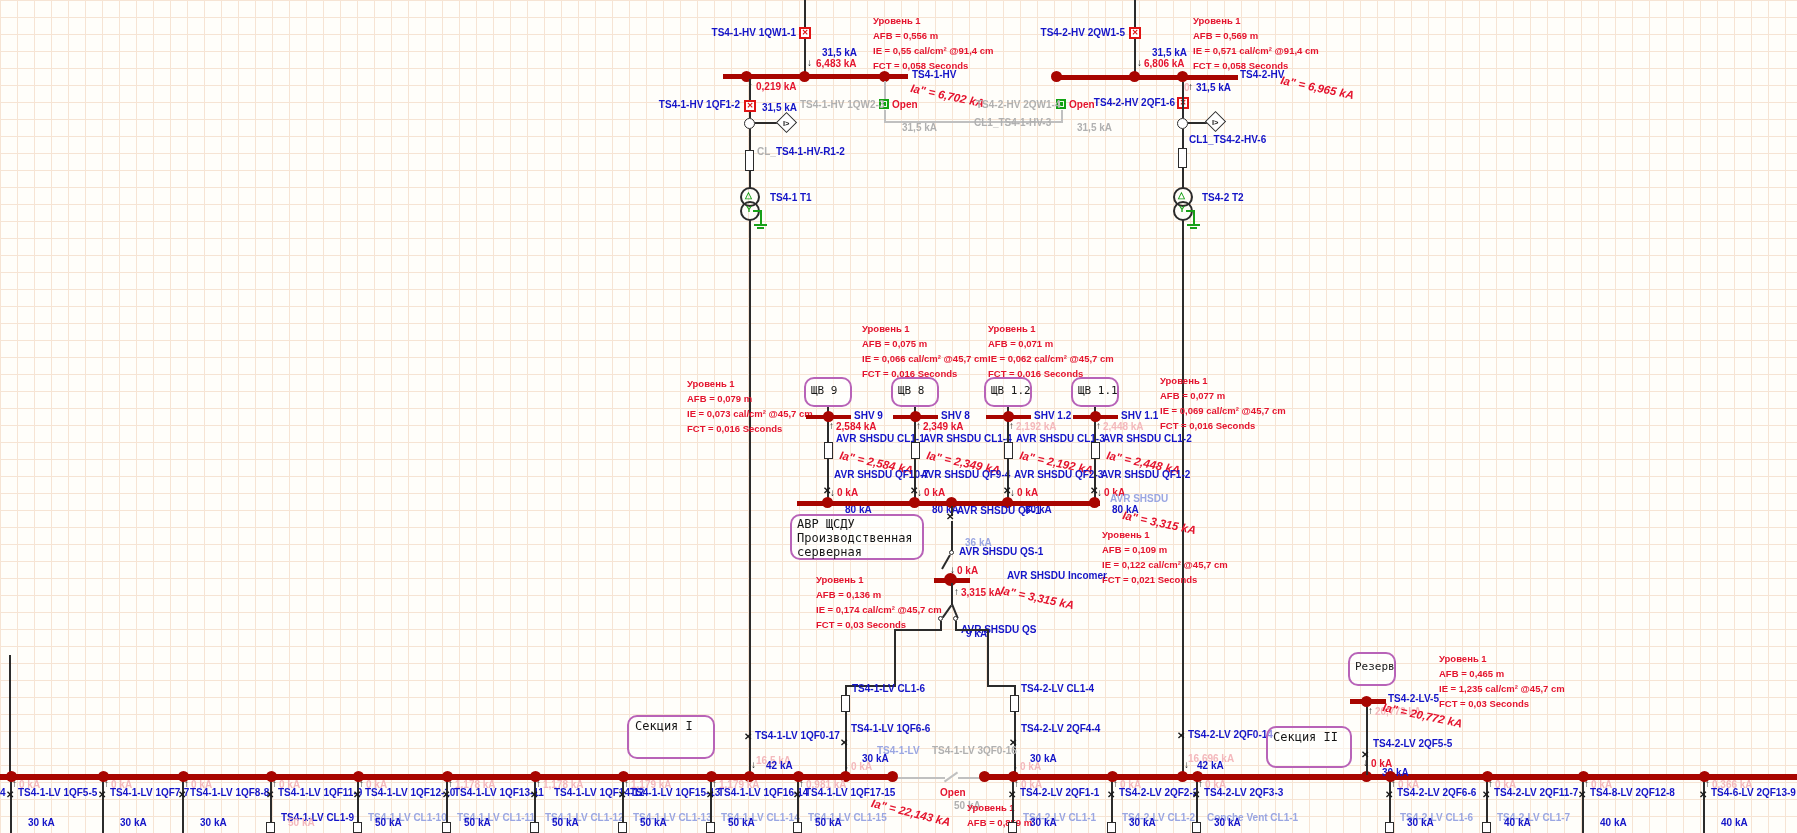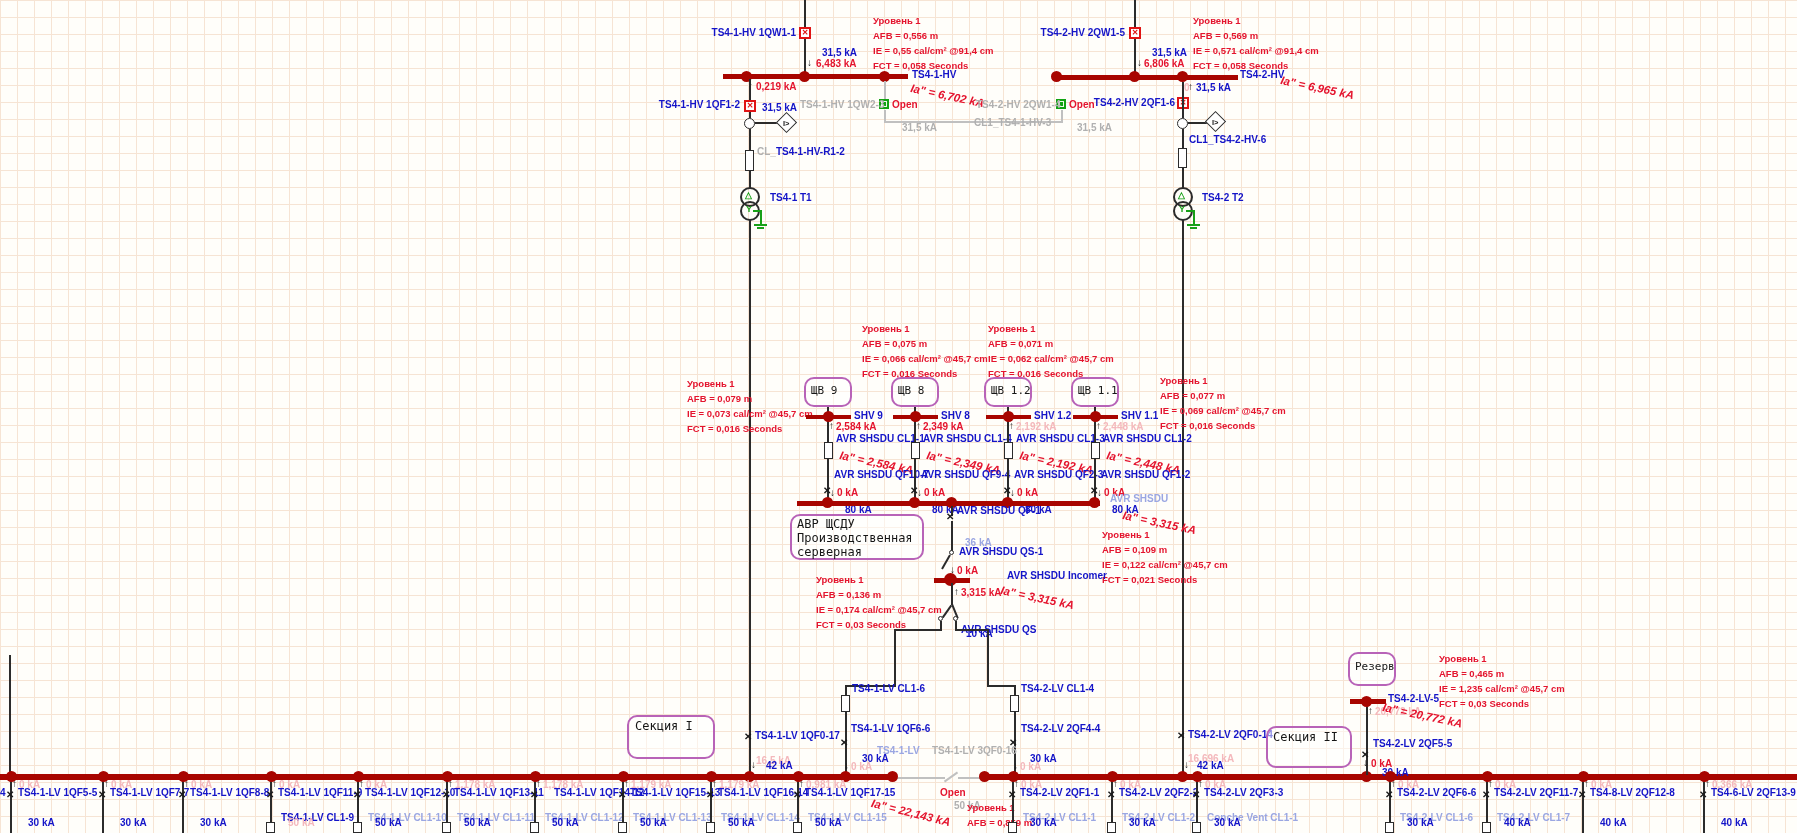--- a/index.html
+++ b/index.html
@@ -294,21 +294,21 @@
       <div>AFB = 0,136 m</div>
       <div>IE = 0,174 cal/cm² @45,7 cm</div>
       <div>FCT = 0,03 Seconds</div>
   </div>
   <div class="a vl" style="left:951px;top:583px;height:22px"></div>
   <div class="a bl" style="left:961px;top:624px">AVR SHSDU QS</div>
   <div class="a vl" style="left:946px;top:604px;height:15px;transform:rotate(35deg)"></div>
   <div class="a vl" style="left:954px;top:604px;height:15px;transform:rotate(-22deg)"></div>
   <div class="a circ" style="left:938px;top:616px;width:5px;height:5px"></div>
   <div class="a circ" style="left:953px;top:616px;width:5px;height:5px"></div>
-  <div class="a bl" style="left:966px;top:628px">10 kA</div>
+  <div class="a bl" style="left:966px;top:628px">9 kA</div>
   <div class="a vl" style="left:940px;top:621px;height:9px"></div>
   <div class="a vl" style="left:955px;top:621px;height:9px"></div>
   <div class="a hl2" style="left:894px;top:629px;width:48px"></div>
   <div class="a hl2" style="left:955px;top:629px;width:34px"></div>
   <div class="a vl" style="left:894px;top:629px;height:57px"></div>
   <div class="a vl" style="left:987px;top:629px;height:57px"></div>
   <div class="a hl2" style="left:845px;top:685px;width:51px"></div>
   <div class="a hl2" style="left:987px;top:685px;width:29px"></div>
 
   <div class="a vl" style="left:845px;top:686px;height:10px"></div>

